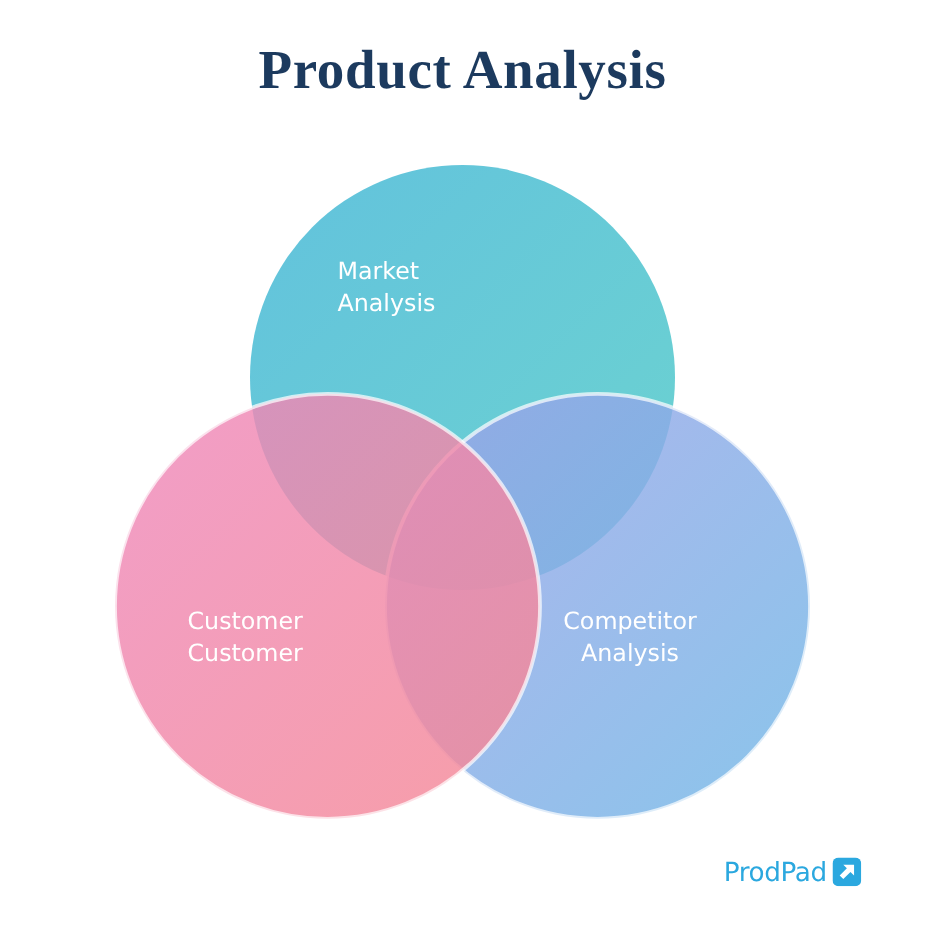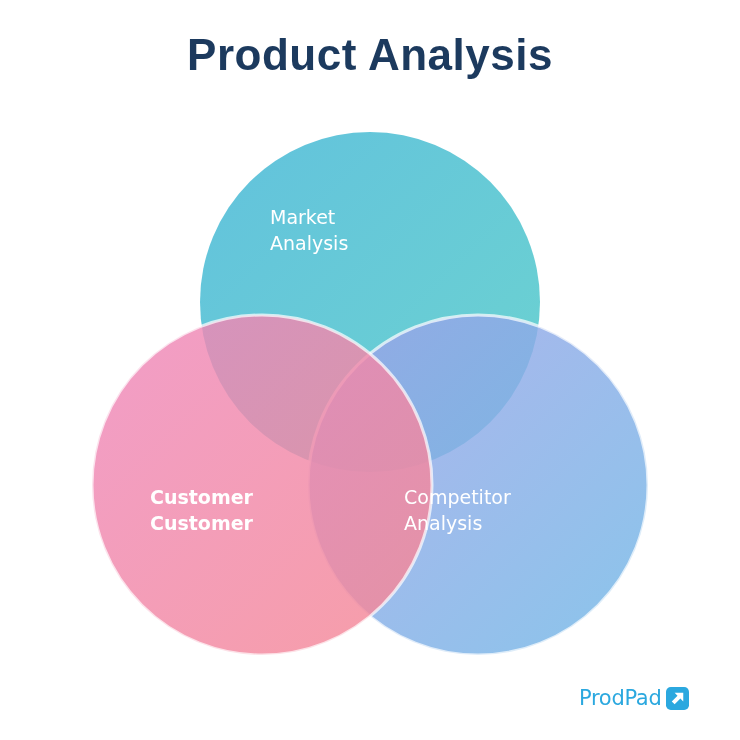--- a/index.html
+++ b/index.html
@@ -1,33 +1,33 @@
 <!DOCTYPE html>
 <html><head>
   <meta charset="utf-8">
   <style>
     html, body { margin: 0; padding: 0; background: #ffffff; }
     body { width: 740px; height: 740px; position: relative; overflow: hidden; }
     .title {
       position: absolute; left: 0; top: 30px; width: 740px; text-align: center;
-      font-family: Liberation Sans, sans-serif;
+      font-family: Liberation Serif, serif;
       font-weight: bold; font-size: 44px; color: #1c3a5e; letter-spacing: 0.5px;
     }
     svg.venn { position: absolute; left: 0; top: 0; }
     .label {
       position: absolute; color: #ffffff;
       font-family: "DejaVu Sans", "Liberation Sans", sans-serif;
       font-size: 19px; line-height: 26px;
     }
     .label span { display: block; }
     .lbl-market { left: 270px; top: 204px; width: 200px; text-align: left; }
-    .lbl-customer { left: 150px; top: 484px; text-align: right; font-weight: bold; }
-    .lbl-competitor { left: 404px; top: 484px; width: 200px; text-align: left; }
+    .lbl-customer { left: 150px; top: 484px; text-align: right; }
+    .lbl-competitor { left: 404px; top: 484px; width: 200px; text-align: center; }
     .brand {
-      position: absolute; left: 579px; top: 686px; display: flex; align-items: center;
+      position: absolute; left: 579px; top: 686px; display: flex; align-items: flex-start;
     }
     .brand-text {
       font-family: "DejaVu Sans", "Liberation Sans", sans-serif;
       font-size: 21px; color: #2ba8df; font-weight: normal; letter-spacing: -0.3px;
     }
     .brand-icon { margin-left: 5px; width: 23px; height: 23px; }
   </style>
 </head>
 <body>
 

